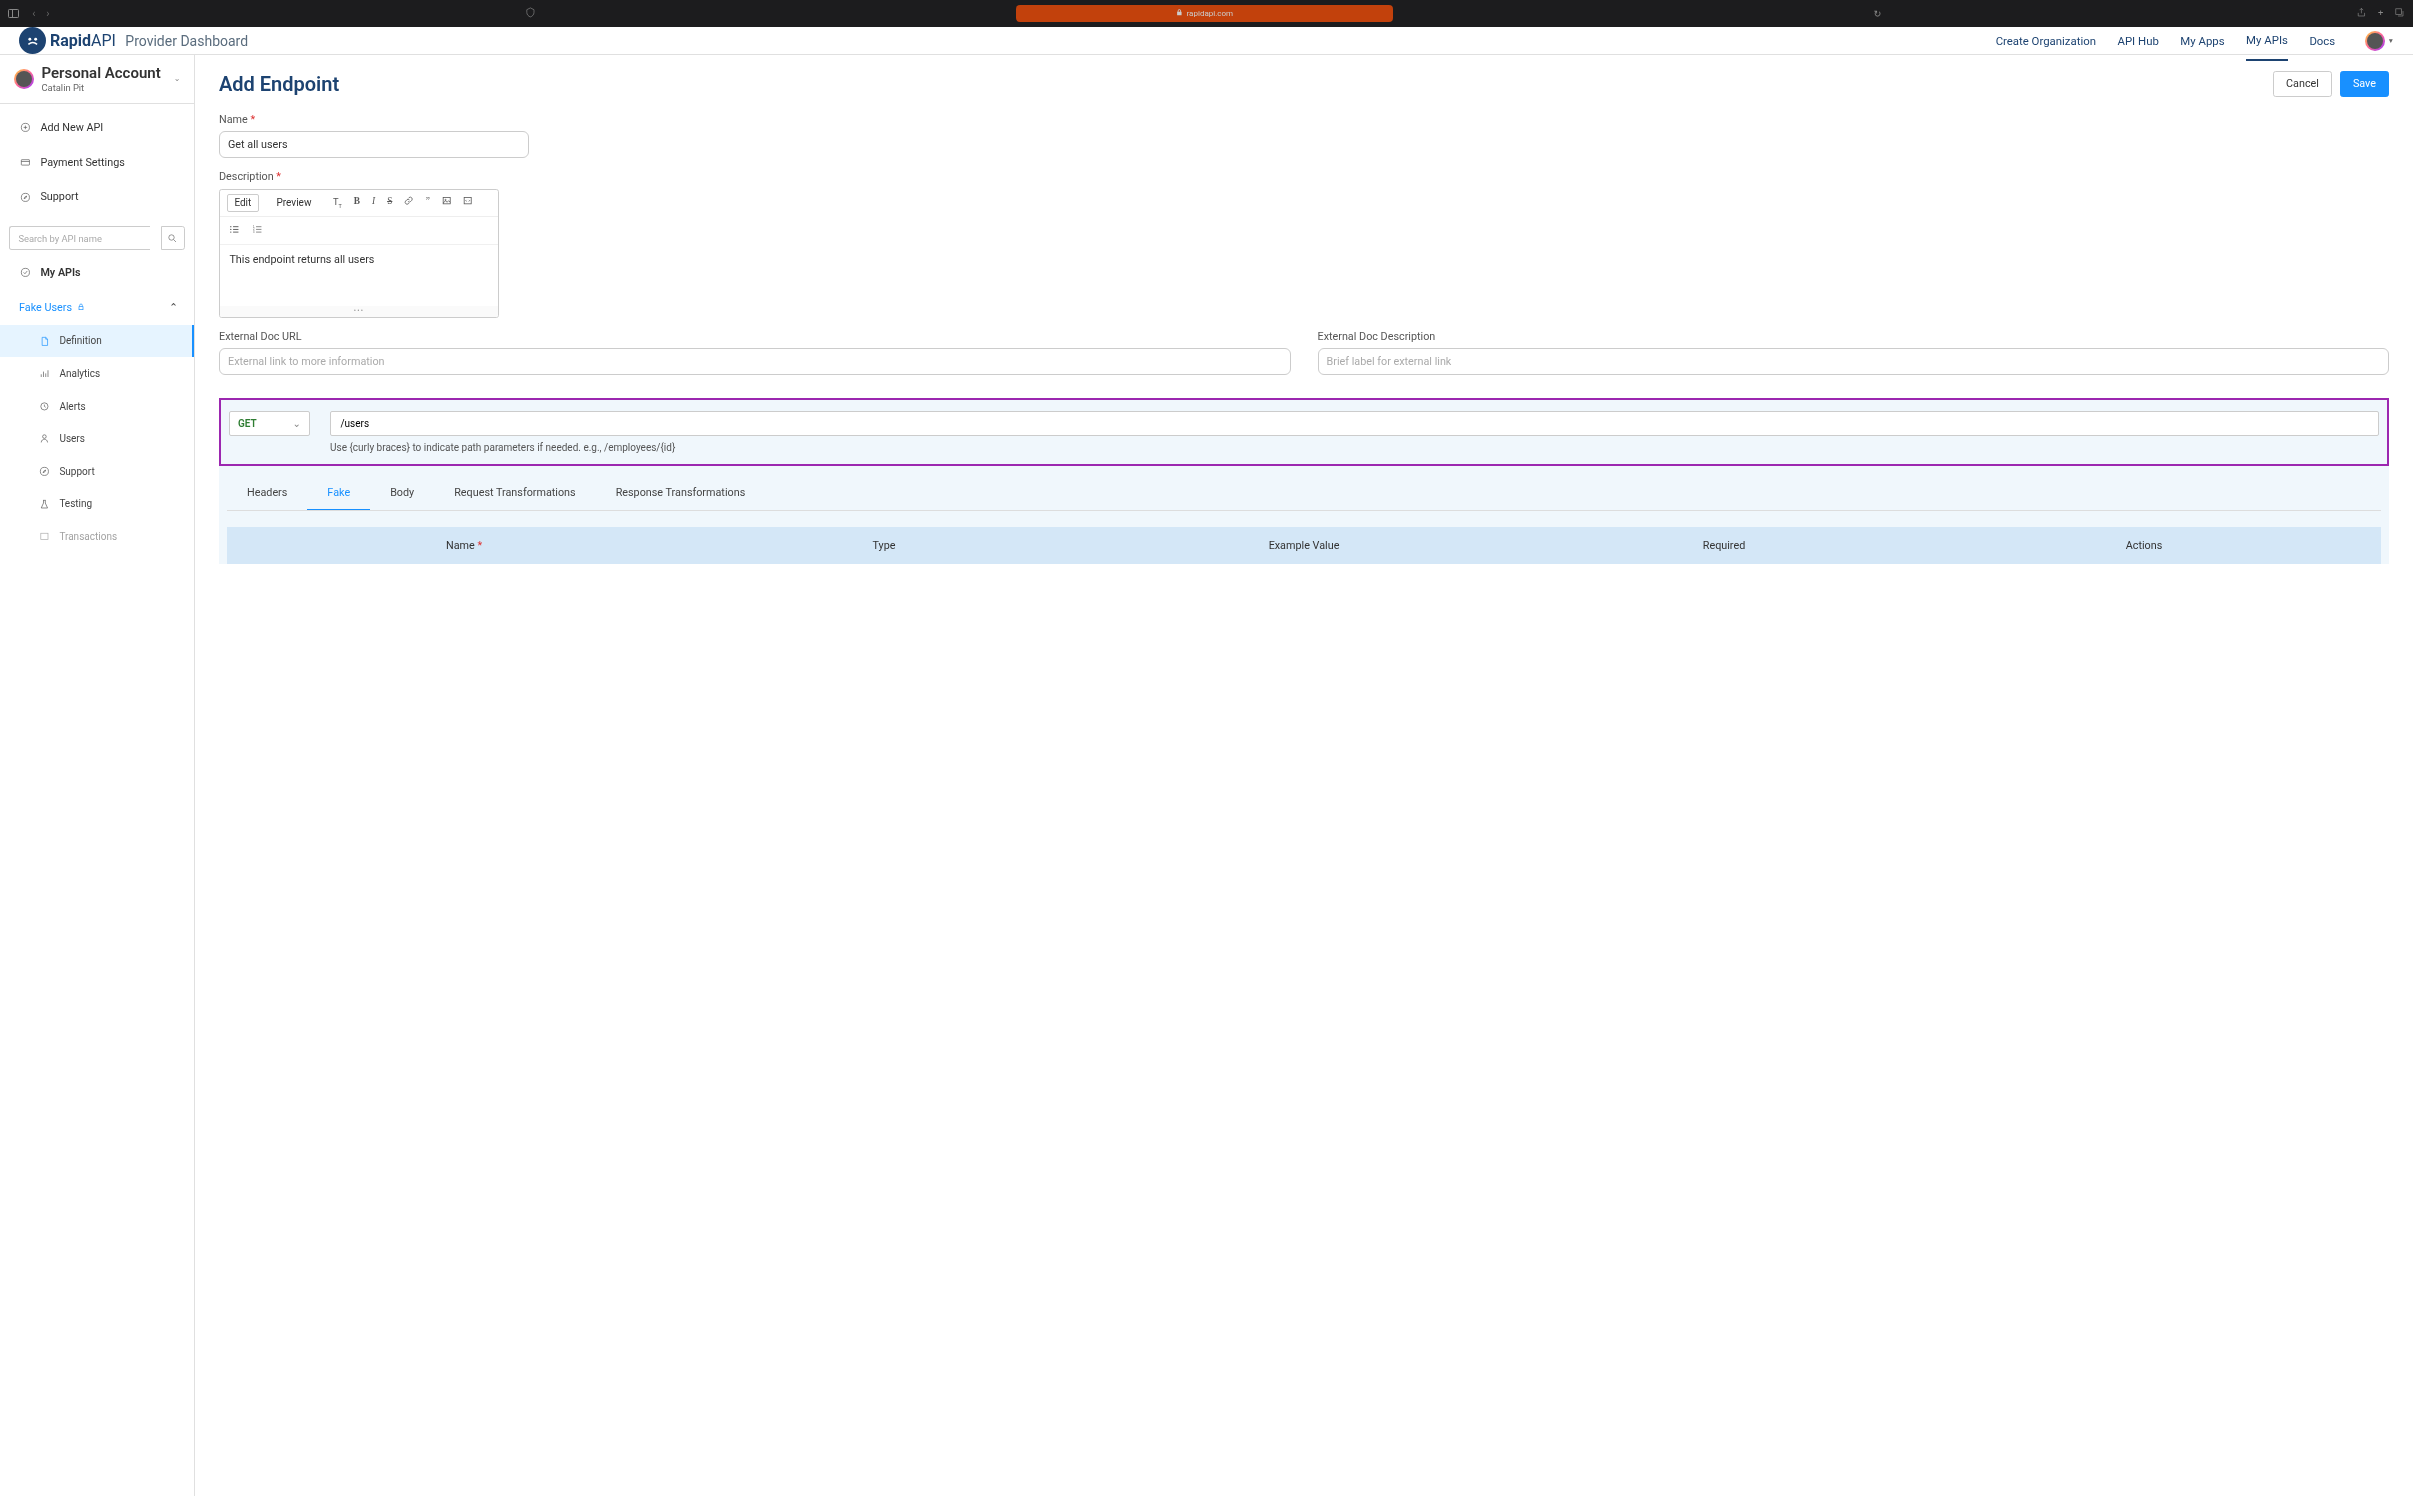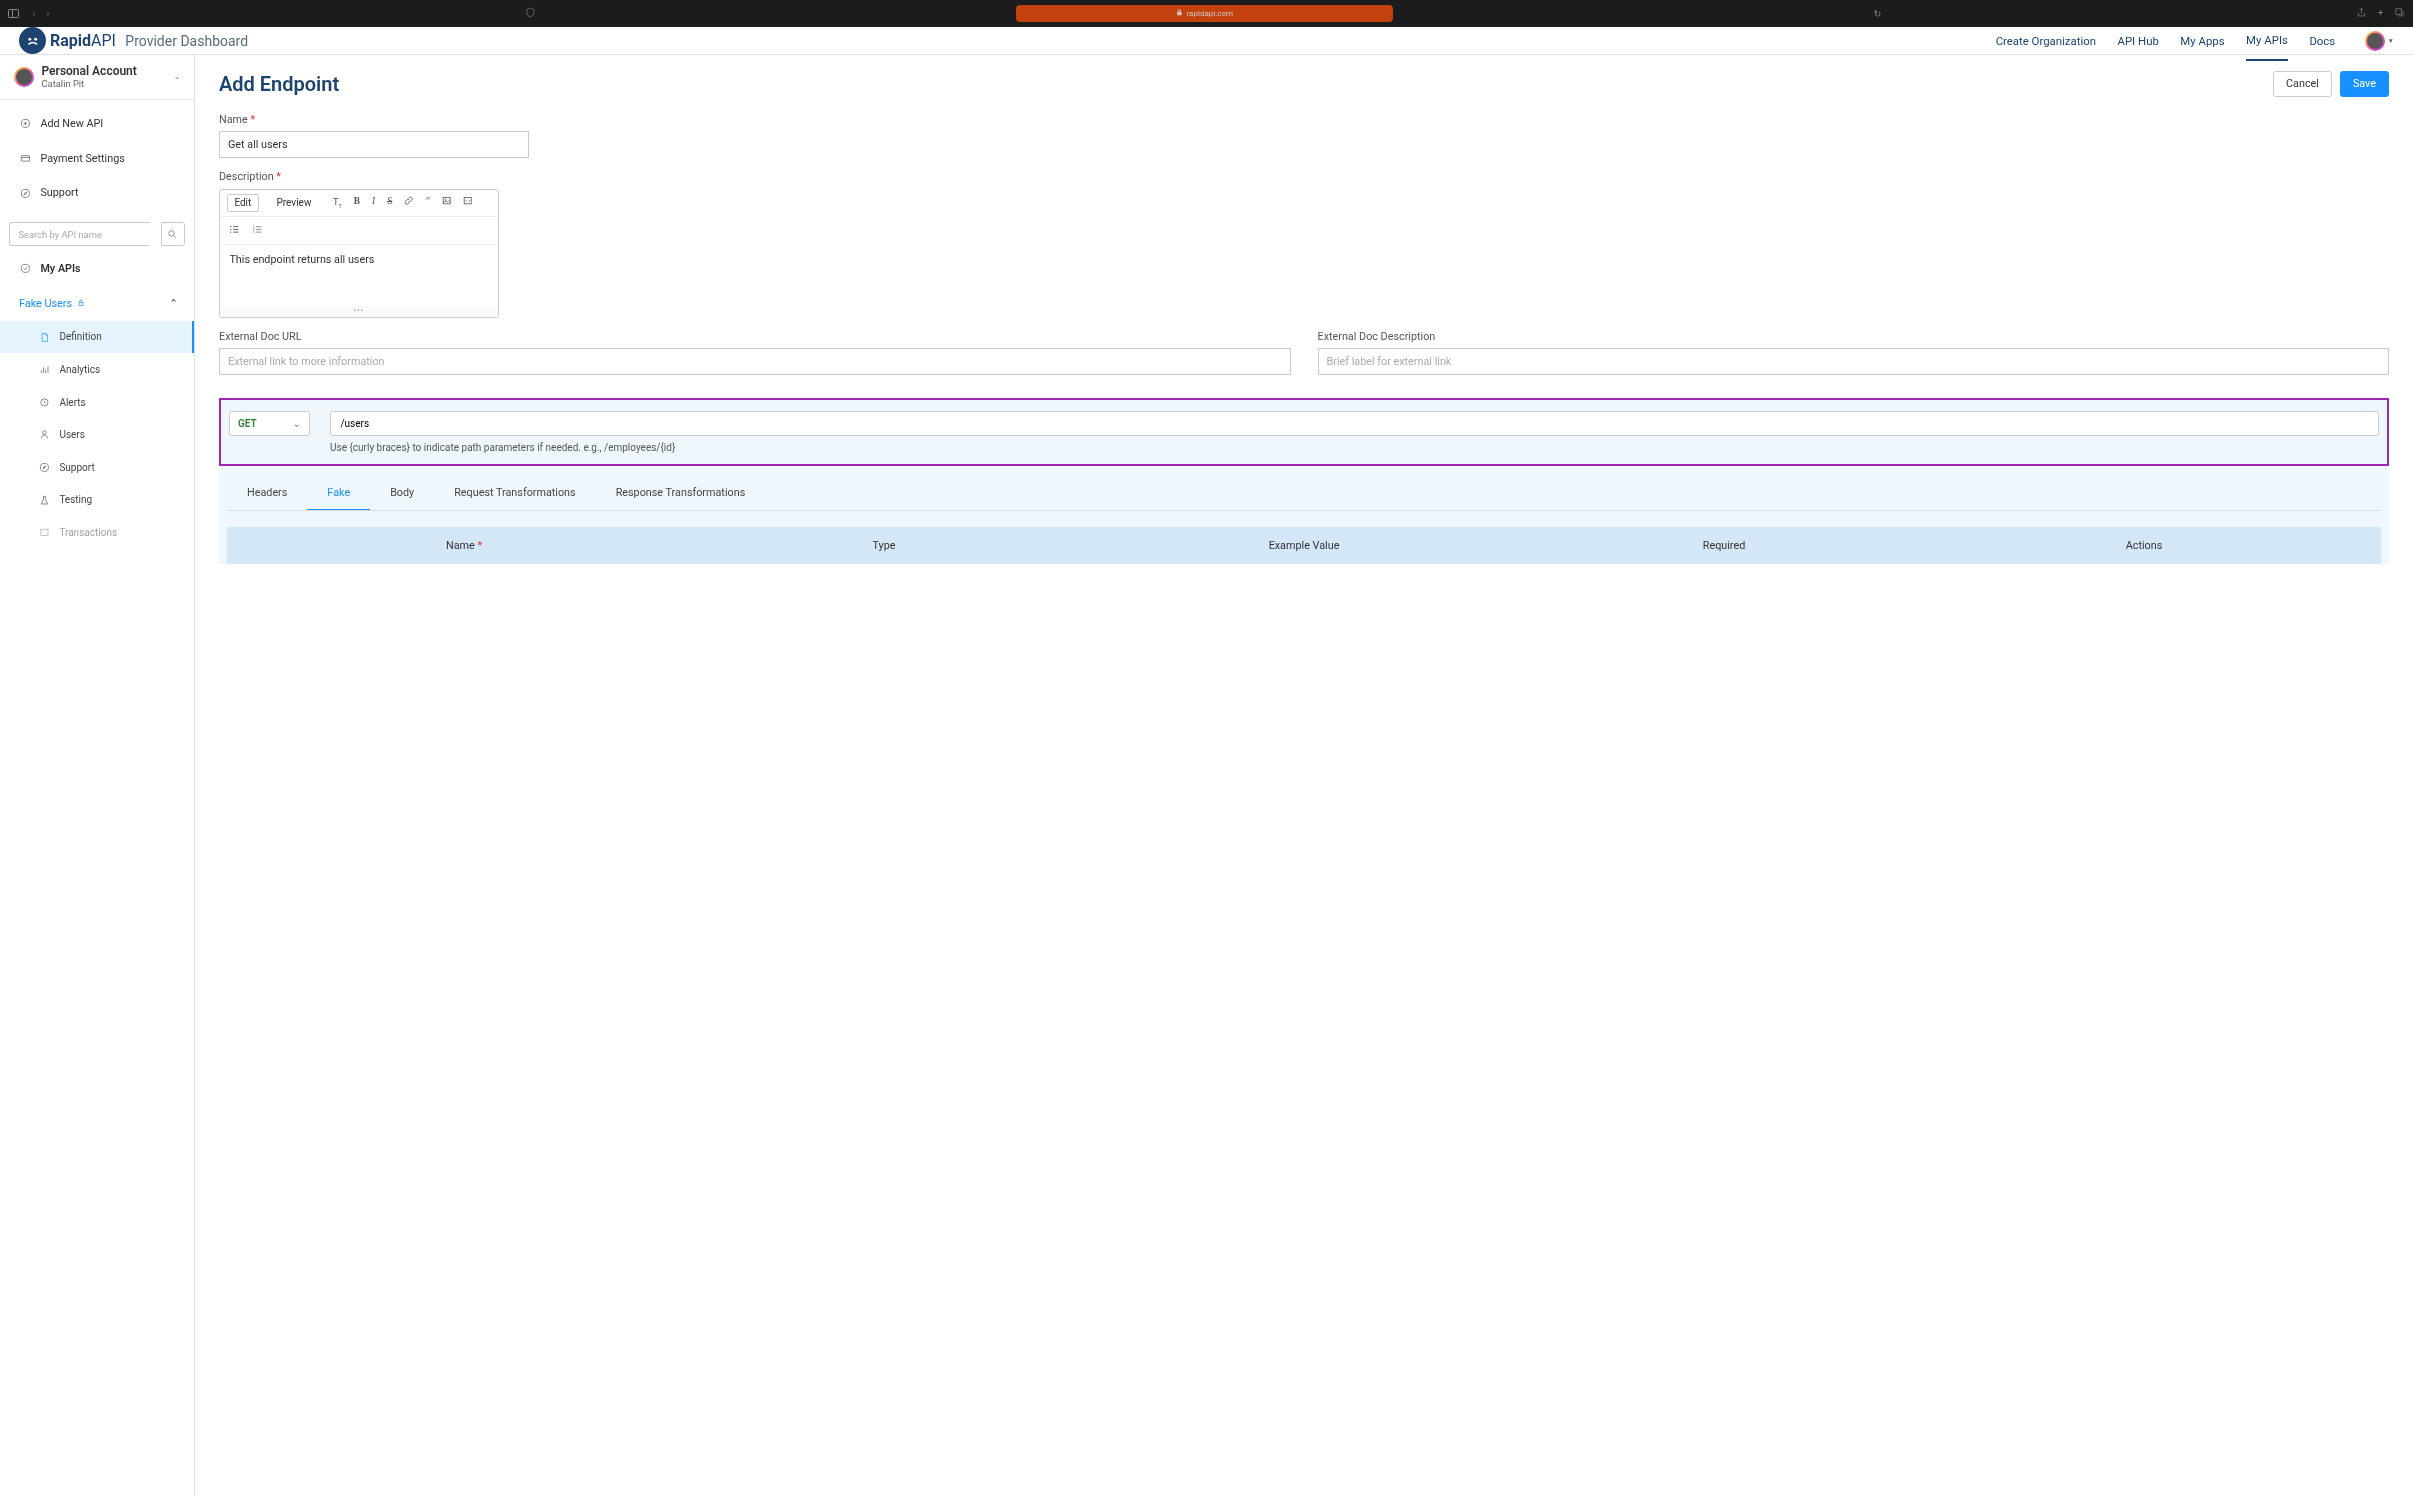--- a/index.html
+++ b/index.html
@@ -81,21 +81,21 @@
       align-items: center;
       gap: 8px;
       border-bottom: 0.7px solid #e0e0e0;
     }
     .account-avatar {
       width: 20px; height: 20px; border-radius: 50%;
       background: linear-gradient(135deg, #ffcc33, #ff6699, #9933ff);
       display: flex; align-items: center; justify-content: center;
     }
     .account-info { flex: 1; }
-    .account-label { color: #333; font-size: 12px; font-weight: 600; }
+    .account-label { color: #333; font-size: 15px; font-weight: 600; }
     .account-name { color: #666; font-size: 9.4px; }
     .account-chevron { color: #888; font-size: 8px; }
     
     .sidebar-section { padding: 6.7px 0; }
     .sidebar-item {
       padding: 10.8px 19px;
       display: flex;
       align-items: center;
       gap: 9.4px;
       color: #333;
@@ -152,21 +152,21 @@
       color: #333;
     }
     .btn.primary { background: #1890ff; border-color: #1890ff; color: #fff; }
     
     .field-group { margin-bottom: 12px; }
     .field-label { color: #555; font-size: 10.8px; margin-bottom: 5.4px; display: block; }
     .req-star { color: #d33; }
     .text-input {
       width: 310px;
       border: 0.7px solid #ccc;
-      border-radius: 0;
+      border-radius: 6px;
       padding: 6px 8px;
       font-size: 10.8px;
       color: #333;
     }
     .text-input::placeholder { color: #aaa; }
     
     .editor-box {
       width: 280px;
       border: 0.7px solid #ccc;
       border-radius: 2.7px;

